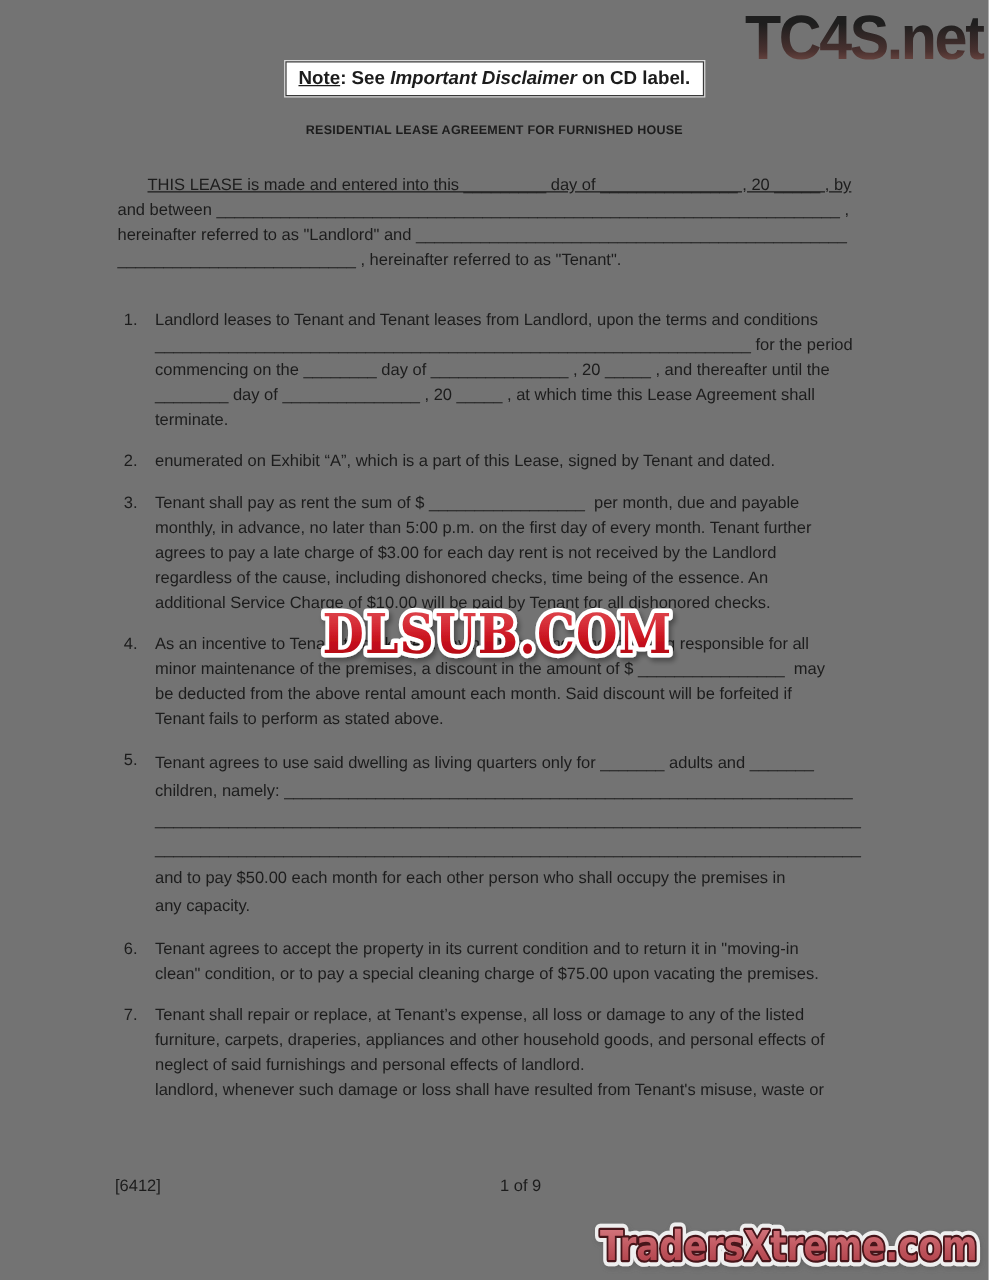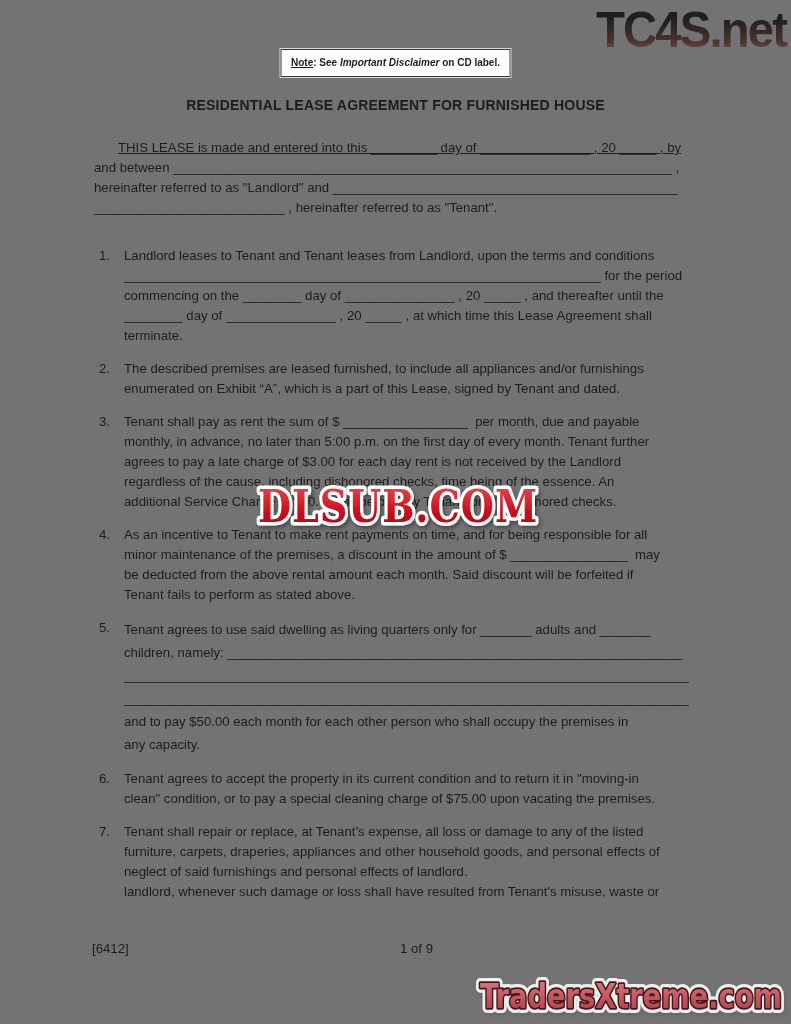--- a/index.html
+++ b/index.html
@@ -6,28 +6,28 @@
   .page{
     position:relative;width:791px;height:1024px;background:#737373;overflow:hidden;
     font-family:"Liberation Sans",sans-serif;font-size:13.2px;line-height:20px;color:#1c1c1c;
   }
   .line{white-space:pre;}
   .indent{padding-left:24px;text-decoration:underline;}
   
   .note-box{
     position:absolute;top:49px;left:50%;transform:translateX(-50%);
     border:1px solid #3a3a3a;box-shadow:0 0 0 1px #d8d8d8;
-    padding:4px 10px 5px 10px;font-weight:bold;font-size:10px;line-height:17px;background:#fff;white-space:pre;
+    padding:4px 10px 5px 10px;font-weight:bold;font-size:15px;line-height:17px;background:#fff;white-space:pre;
   }
   .note-box .u{text-decoration:underline;}
   .note-box .i{font-style:italic;}
   
   .title{
     position:absolute;top:95px;left:0;width:100%;text-align:center;
-    font-weight:bold;font-size:14px;letter-spacing:0.2px;
+    font-weight:bold;font-size:10px;letter-spacing:0.2px;
   }
   
   .content{position:absolute;left:94px;top:138px;width:600px;}
   .intro{margin-bottom:28px;}
   .clause{display:flex;margin-bottom:13px;}
   .clause .num{flex:0 0 25px;padding-left:5px;}
   .clause .body{flex:1;}
   .loose .line{line-height:23px;}
   
   .wm-tc4s{position:absolute;top:1px;right:1px;}
@@ -73,21 +73,20 @@
         <div class="line">_________________________________________________________________ for the period</div>
         <div class="line">commencing on the ________ day of _______________ , 20 _____ , and thereafter until the</div>
         <div class="line">________ day of _______________ , 20 _____ , at which time this Lease Agreement shall</div>
         <div class="line">terminate.</div>
       </div>
     </div>
 
     <div class="clause">
       <div class="num">2.</div>
       <div class="body">
-        <div class="line">The described premises are leased furnished, to include all appliances and/or furnishings</div>
         <div class="line">enumerated on Exhibit “A”, which is a part of this Lease, signed by Tenant and dated.</div>
       </div>
     </div>
 
     <div class="clause">
       <div class="num">3.</div>
       <div class="body">
         <div class="line">Tenant shall pay as rent the sum of $ _________________  per month, due and payable</div>
         <div class="line">monthly, in advance, no later than 5:00 p.m. on the first day of every month. Tenant further</div>
         <div class="line">agrees to pay a late charge of $3.00 for each day rent is not received by the Landlord</div>

